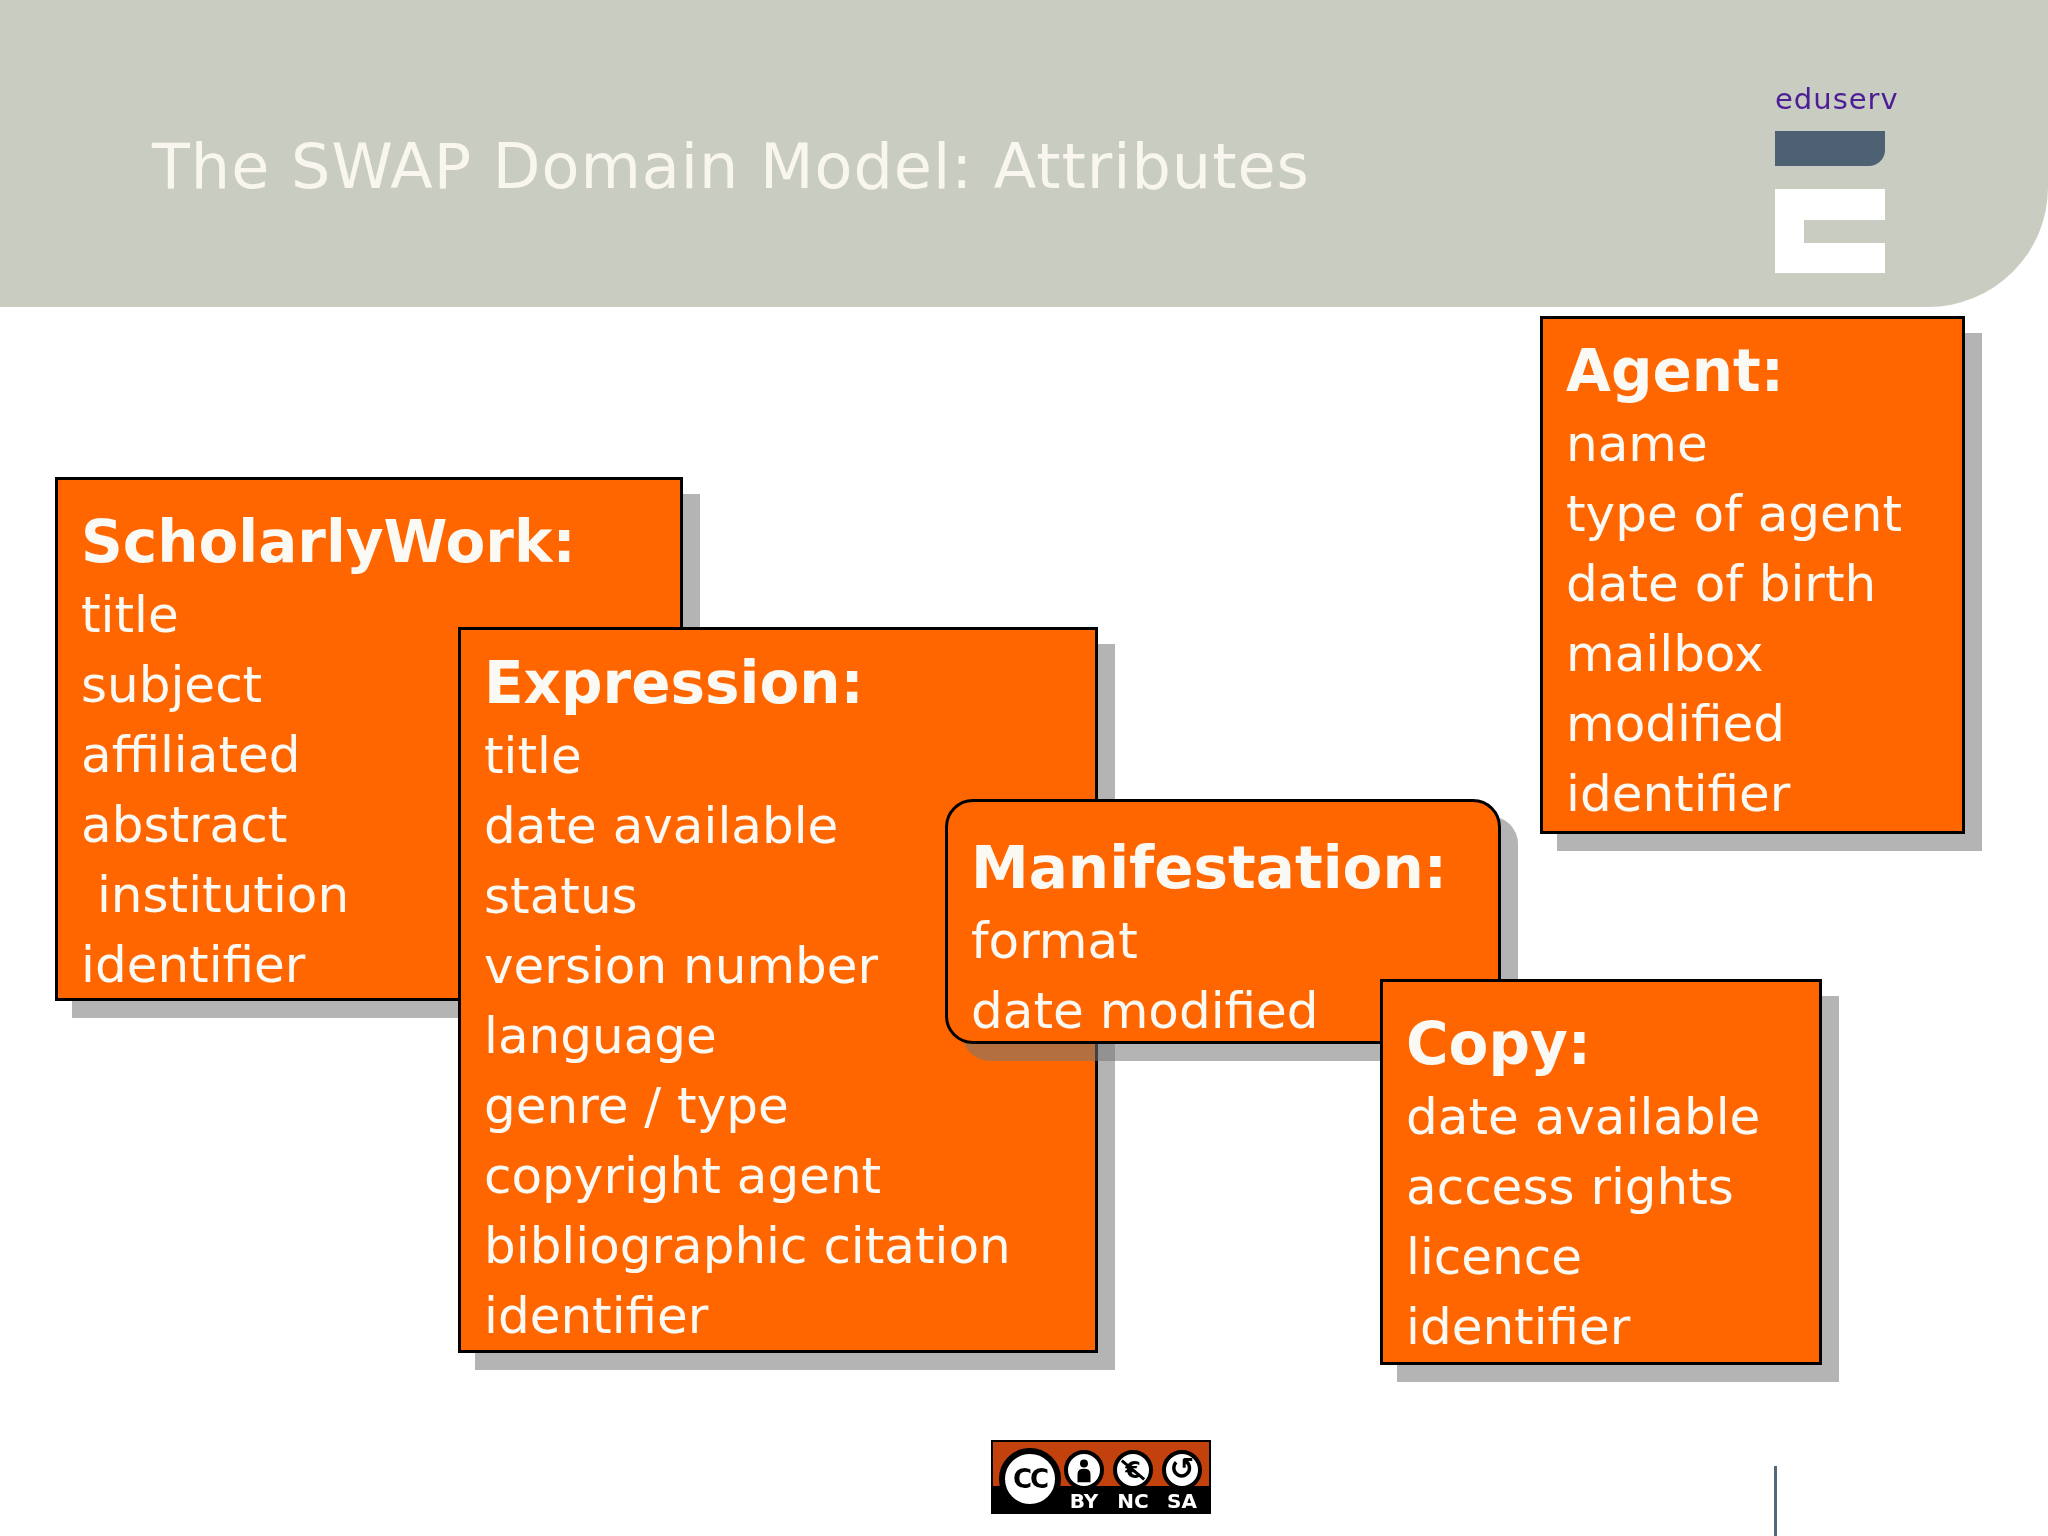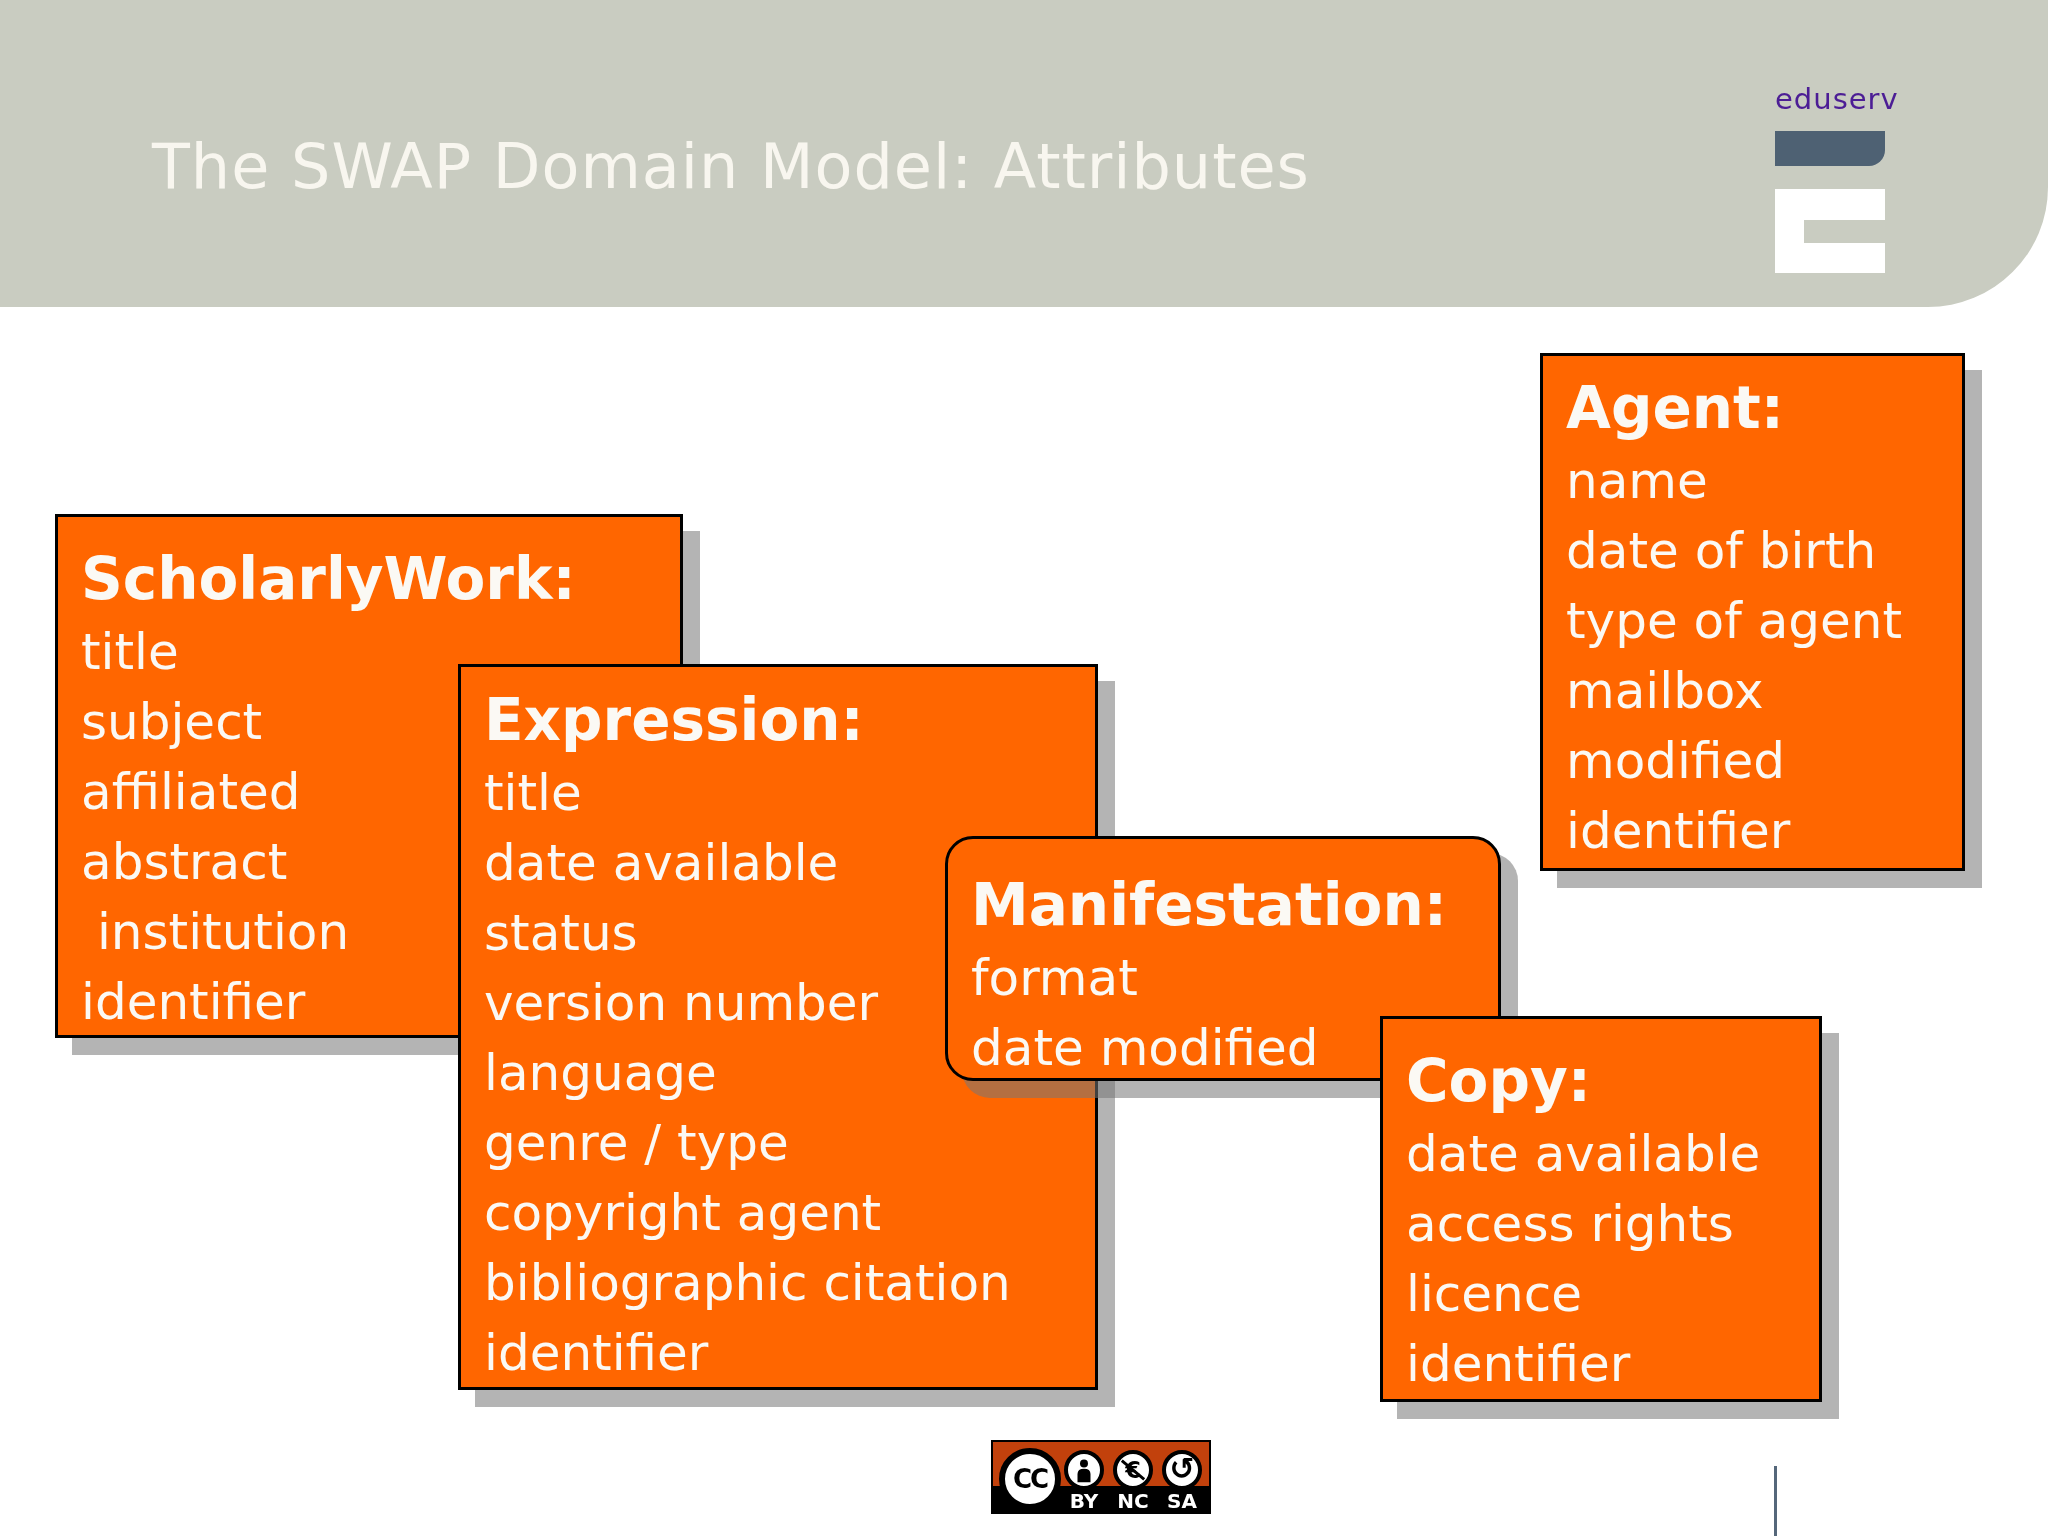--- a/index.html
+++ b/index.html
@@ -30,21 +30,21 @@
     position:absolute;left:1775px;top:189px;width:110px;height:84px;
     background:#ffffff;
   }
   .logo-e .notch{
     position:absolute;left:29px;right:0;top:31px;height:23px;background:#c9ccc1;
   }
   
   .ebox{
     position:absolute;background:#ff6600;border:3px solid #000;
     box-shadow:17px 17px 0 0 rgba(118,118,118,0.55);
-    color:#fbf9f4;box-sizing:border-box;padding-left:23px;padding-right:4px;margin-top:37px;
+    color:#fbf9f4;box-sizing:border-box;padding-left:23px;padding-right:4px;
   }
   .ebox-heading{font-size:58px;font-weight:bold;line-height:76px;white-space:nowrap;}
   .ebox-item{font-size:50px;line-height:70px;white-space:pre;}
   #box-scholarlywork{left:55px;top:477px;width:628px;height:524px;padding-top:24px;z-index:1;}
   #box-expression{left:458px;top:627px;width:640px;height:726px;padding-top:15px;z-index:2;}
   #box-manifestation{left:945px;top:799px;width:556px;height:245px;padding-top:28px;z-index:3;border-radius:28px;}
   #box-copy{left:1380px;top:979px;width:442px;height:386px;padding-top:24px;z-index:4;}
   #box-agent{left:1540px;top:316px;width:425px;height:518px;padding-top:14px;z-index:5;}
   
   .cc-badge{
@@ -122,22 +122,22 @@
     <div class="ebox-heading">Copy:</div>
     <div class="ebox-item">date available</div>
     <div class="ebox-item">access rights</div>
     <div class="ebox-item">licence</div>
     <div class="ebox-item">identifier</div>
   </div>
 
   <div class="ebox" id="box-agent">
     <div class="ebox-heading">Agent:</div>
     <div class="ebox-item">name</div>
+    <div class="ebox-item">type of agent</div>
     <div class="ebox-item">date of birth</div>
-    <div class="ebox-item">type of agent</div>
     <div class="ebox-item">mailbox</div>
     <div class="ebox-item">modified</div>
     <div class="ebox-item">identifier</div>
   </div>
 
   <div class="cc-badge">
     <div class="cc-strip"></div>
     <div class="cc-big">CC</div>
     <div class="cc-small" id="cc-by">
       <svg width="26" height="26" viewBox="0 0 30 30" aria-hidden="true">

